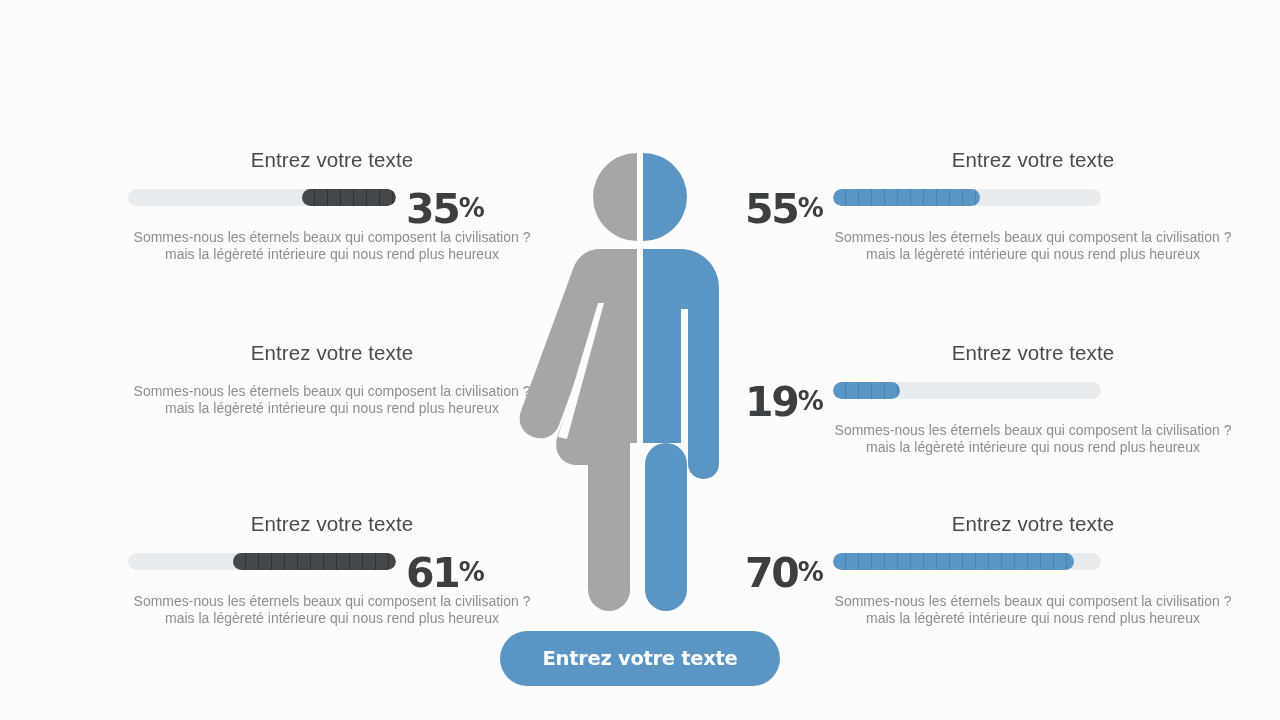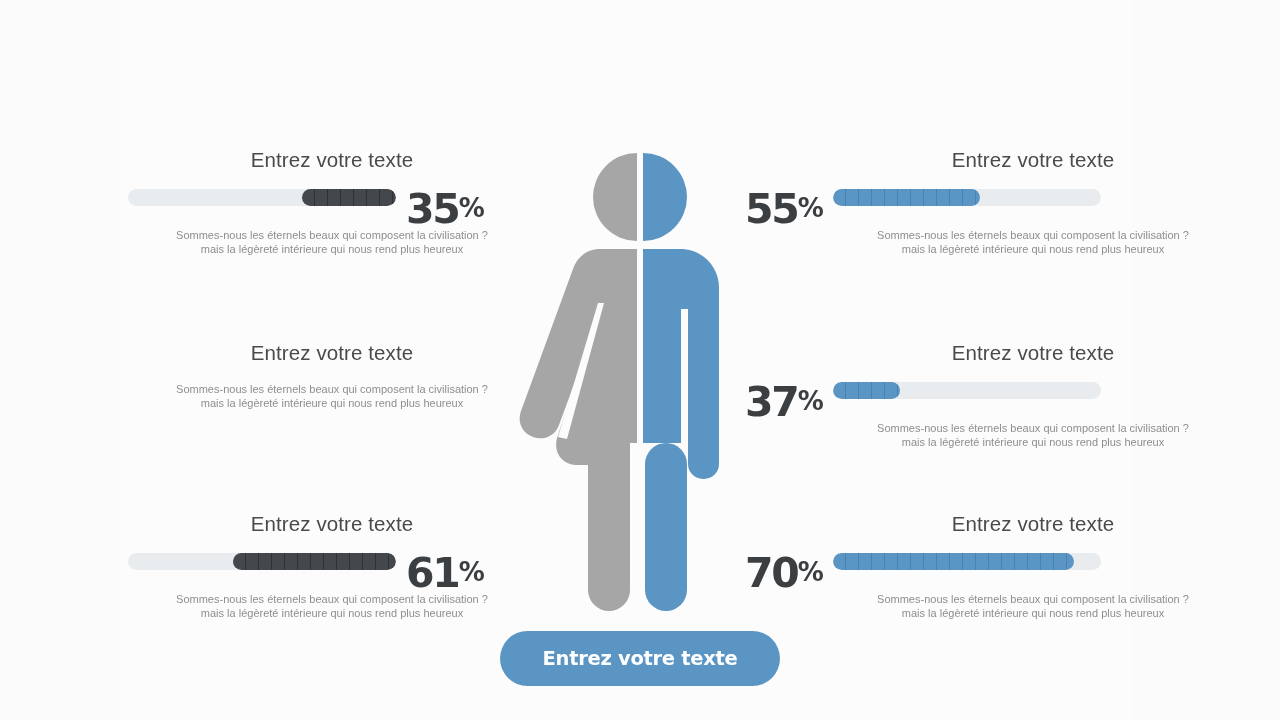--- a/index.html
+++ b/index.html
@@ -114,21 +114,21 @@
 
   .pct .sym {
     font-size: 26px;
     vertical-align: 6px;
     letter-spacing: -1px;
   }
 
   
   .desc {
     margin-top: 18px;
-    font-size: 11px;
+    font-size: 14px;
     line-height: 1.23;
     color: #8e8e8e;
     text-align: center;
     white-space: nowrap;
   }
   .row.left  .desc { padding-right: 82px; }
   .row.right .desc { padding-left: 86px; }
 
   
   .figure-wrap {
@@ -217,21 +217,21 @@
     </div>
     <div class="desc">
       <div>Sommes-nous les éternels beaux qui composent la civilisation ?</div>
       <div>mais la légèreté intérieure qui nous rend plus heureux</div>
     </div>
   </div>
 
   <div class="row right row-2">
     <div class="row-title">Entrez votre texte</div>
     <div class="meter">
-      <div class="pct"><span>37</span><span class="sym">%</span></div>
+      <div class="pct"><span>19</span><span class="sym">%</span></div>
       <div class="track">
         <div class="fill" style="width: 25%;"></div>
       </div>
     </div>
     <div class="desc">
       <div>Sommes-nous les éternels beaux qui composent la civilisation ?</div>
       <div>mais la légèreté intérieure qui nous rend plus heureux</div>
     </div>
   </div>
 

